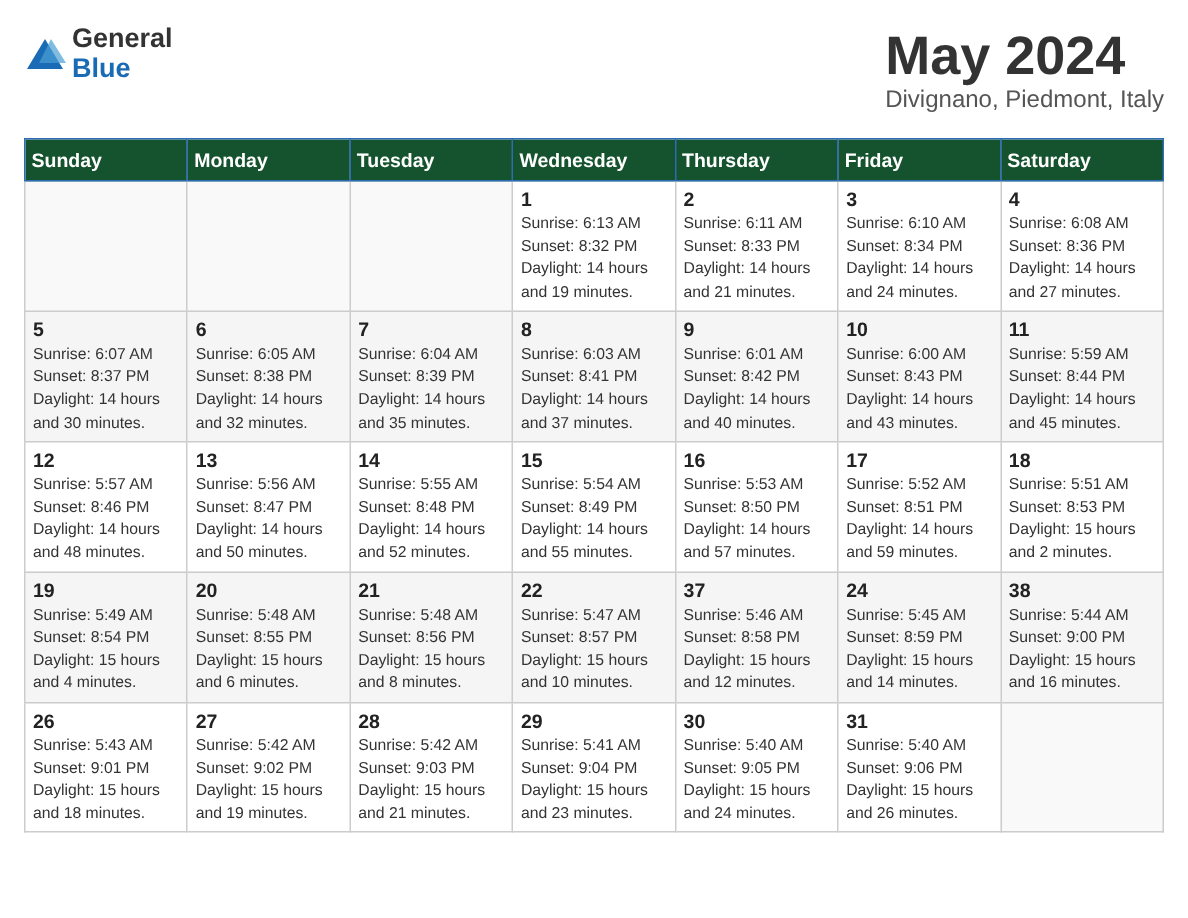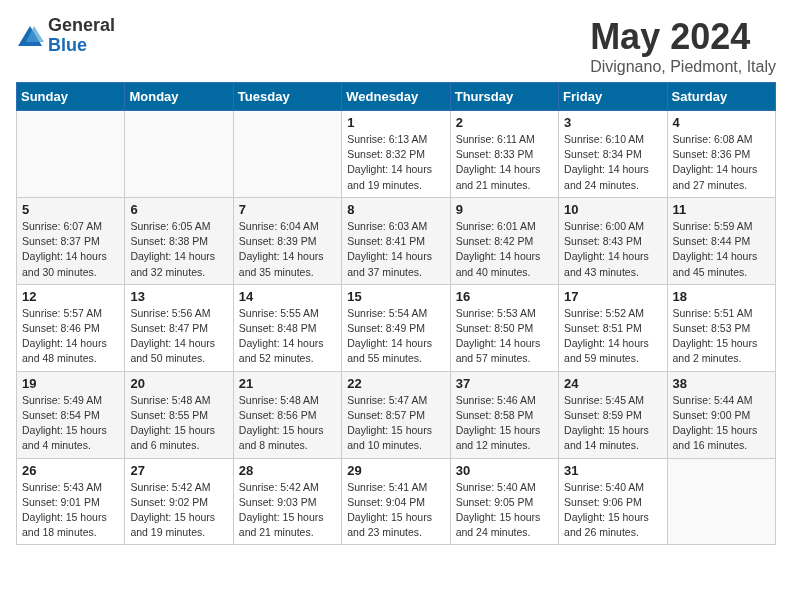--- a/index.html
+++ b/index.html
@@ -7,21 +7,21 @@
       font-family: Arial, sans-serif;
       background: #fff;
       width: 792px;
       min-height: 612px;
       padding: 16px;
     }
     .header-row {
       display: flex;
       justify-content: space-between;
       align-items: flex-start;
-      margin-bottom: 6px;
+      margin-bottom: 16px;
     }
     .logo {
       display: flex;
       align-items: center;
     }
     .logo-text {
       display: flex;
       flex-direction: column;
       line-height: 1.1;
     }
@@ -51,21 +51,21 @@
     .location-title {
       font-size: 16px;
       color: #555;
     }
     .calendar {
       width: 100%;
       border-collapse: collapse;
       font-size: 11px;
     }
     .calendar thead tr th {
-      background-color: #0369a1;
+      background-color: #14532d;
       color: #fff;
       padding: 6px 4px;
       text-align: left;
       font-size: 13px;
       font-weight: bold;
       border: 1px solid #2e6db4;
     }
     .calendar tbody tr td {
       border: 1px solid #ccc;
       vertical-align: top;

